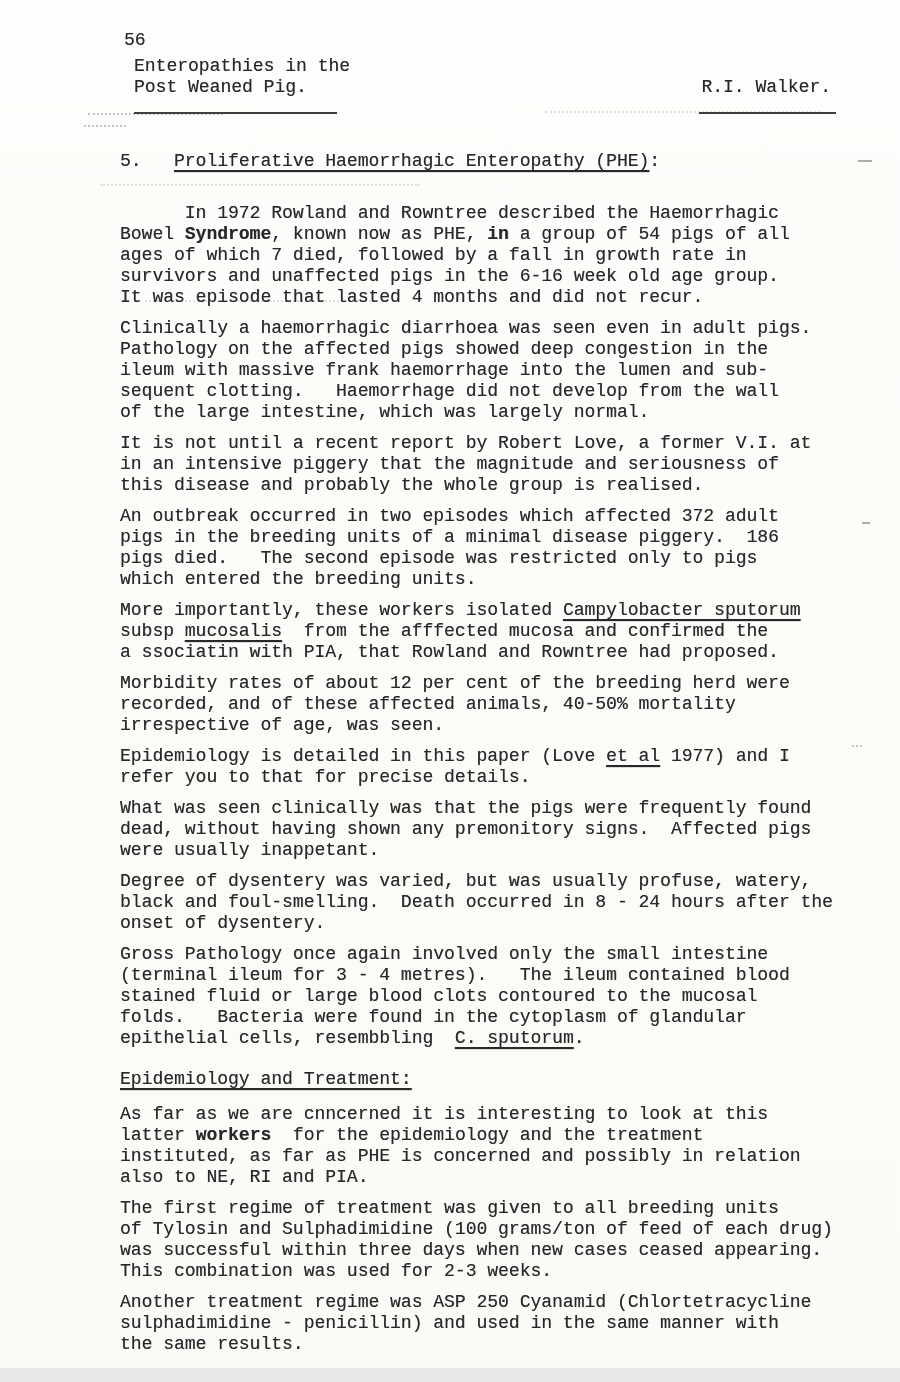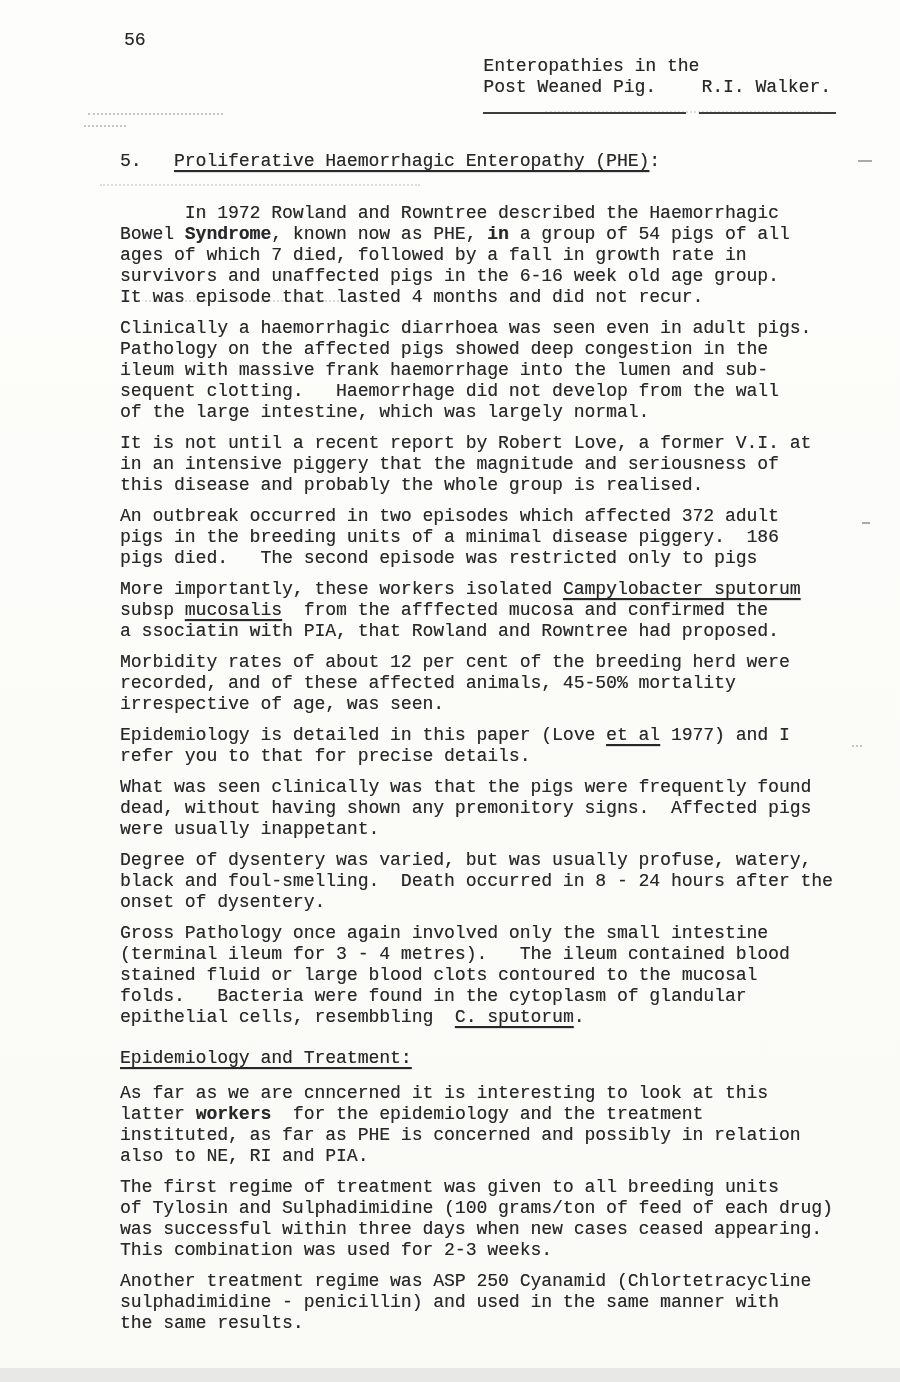--- a/index.html
+++ b/index.html
@@ -24,21 +24,21 @@
     text-decoration: underline;
     text-decoration-thickness: 1.8px;
     text-underline-offset: 3.5px;
   }
   .b { font-weight: bold; }
   .page-number { position: absolute; top: 30px; left: 124px; }
   .header-row {
     position: absolute;
     top: 56px; left: 134px; right: 64px;
     display: flex;
-    justify-content: flex-end;
+    justify-content: space-between;
     align-items: flex-end;
   }
   .hdr-u {
     display: inline-block;
     border-bottom: 2.4px solid rgba(40,40,43,0.9);
     padding-bottom: 14px;
     font-family: Liberation Mono, monospace;
   }
   .title-u { padding-right: 30px; }
   .author-u { padding-right: 5px; padding-left: 2px; }
@@ -92,29 +92,30 @@
       </div>
       <div class="block">
         <div class="line"><span>It is not until a recent report by Robert Love, a former V.I. at</span></div>
         <div class="line"><span>in an intensive piggery that the magnitude and seriousness of</span></div>
         <div class="line"><span>this disease and probably the whole group is realised.</span></div>
       </div>
       <div class="block">
         <div class="line"><span>An outbreak occurred in two episodes which affected 372 adult</span></div>
         <div class="line"><span>pigs in the breeding units of a minimal disease piggery.  186</span></div>
         <div class="line"><span>pigs died.   The second episode was restricted only to pigs</span></div>
+        <div class="line"><span>which entered the breeding units.</span></div>
       </div>
       <div class="block">
         <div class="line"><span>More importantly, these workers isolated </span><span class="u">Campylobacter sputorum</span></div>
         <div class="line"><span>subsp </span><span class="u">mucosalis</span><span>  from the afffected mucosa and confirmed the</span></div>
         <div class="line"><span>a ssociatin with PIA, that Rowland and Rowntree had proposed.</span></div>
       </div>
       <div class="block">
         <div class="line"><span>Morbidity rates of about 12 per cent of the breeding herd were</span></div>
-        <div class="line"><span>recorded, and of these affected animals, 45-50% mortality</span></div>
+        <div class="line"><span>recorded, and of these affected animals, 40-50% mortality</span></div>
         <div class="line"><span>irrespective of age, was seen.</span></div>
       </div>
       <div class="block">
         <div class="line"><span>Epidemiology is detailed in this paper (Love </span><span class="u">et al</span><span> 1977) and I</span></div>
         <div class="line"><span>refer you to that for precise details.</span></div>
       </div>
       <div class="block">
         <div class="line"><span>What was seen clinically was that the pigs were frequently found</span></div>
         <div class="line"><span>dead, without having shown any premonitory signs.  Affected pigs</span></div>
         <div class="line"><span>were usually inappetant.</span></div>

